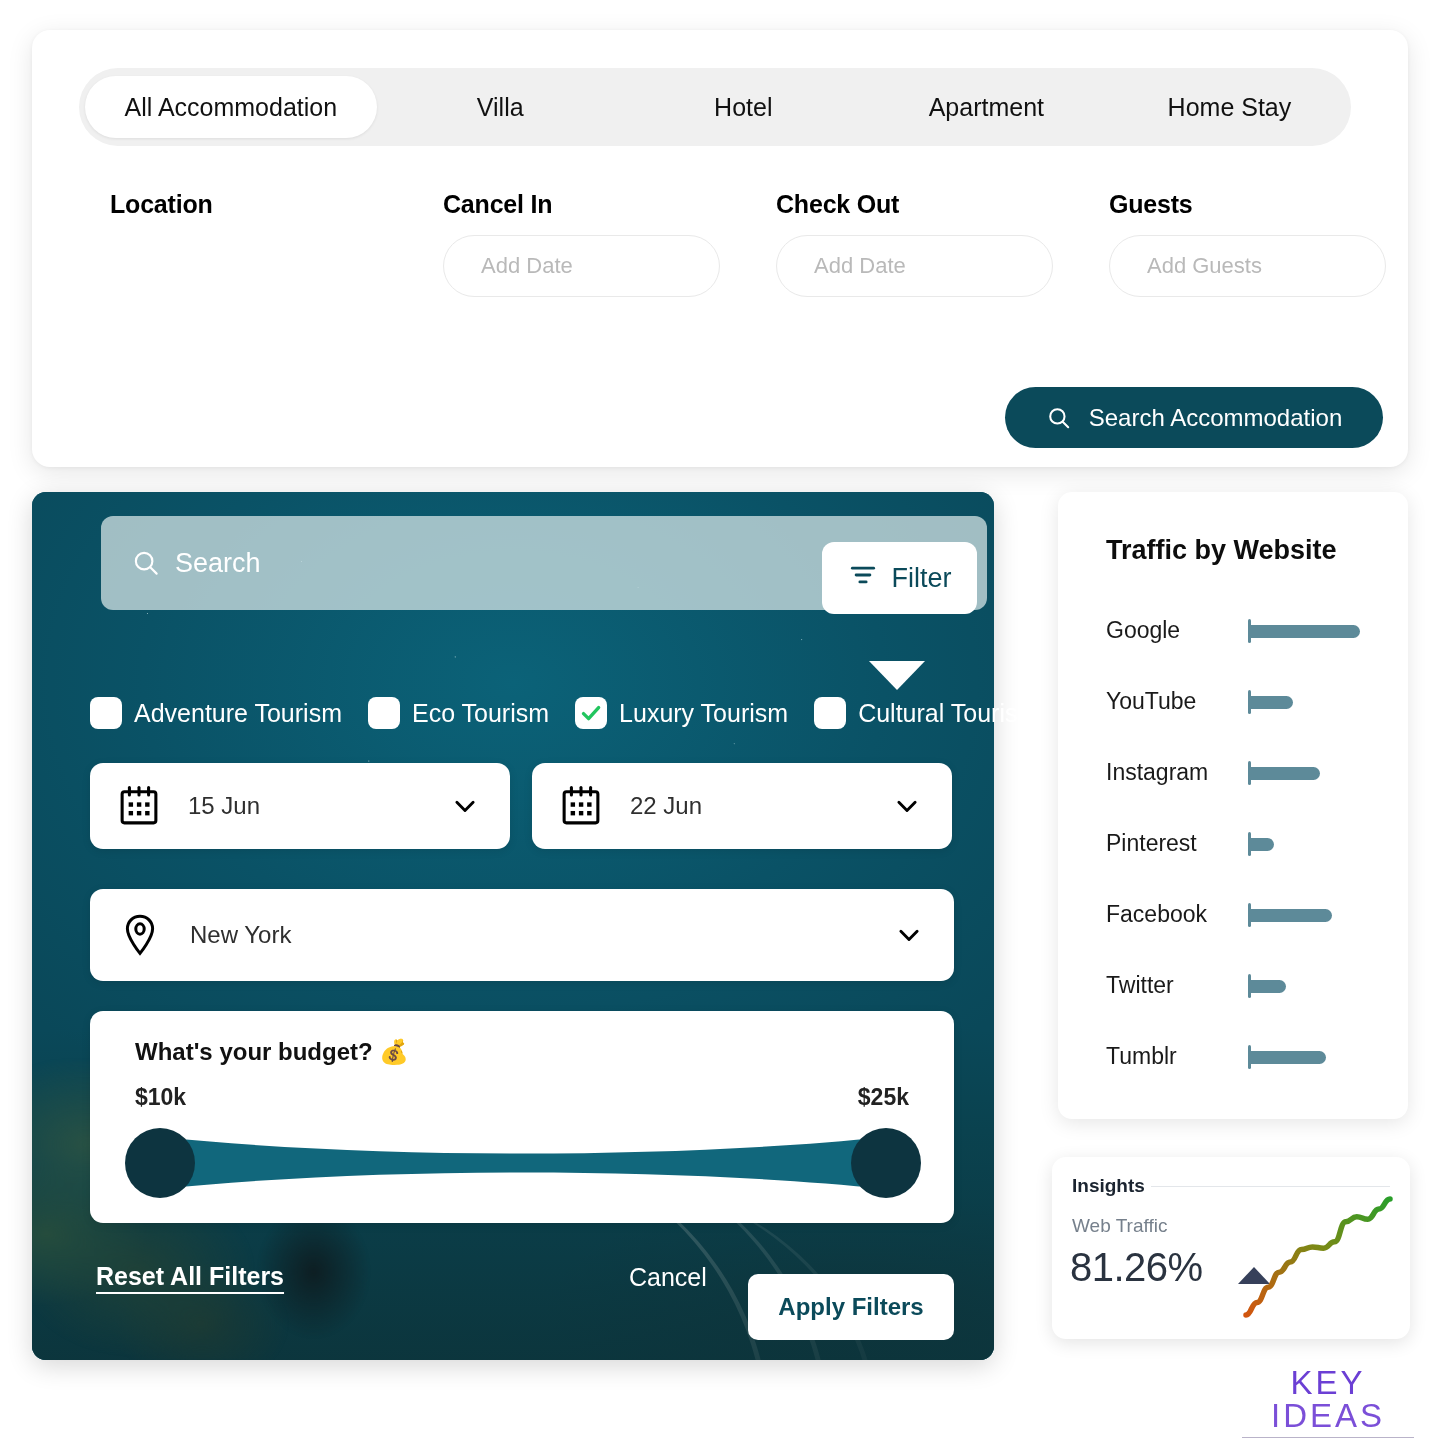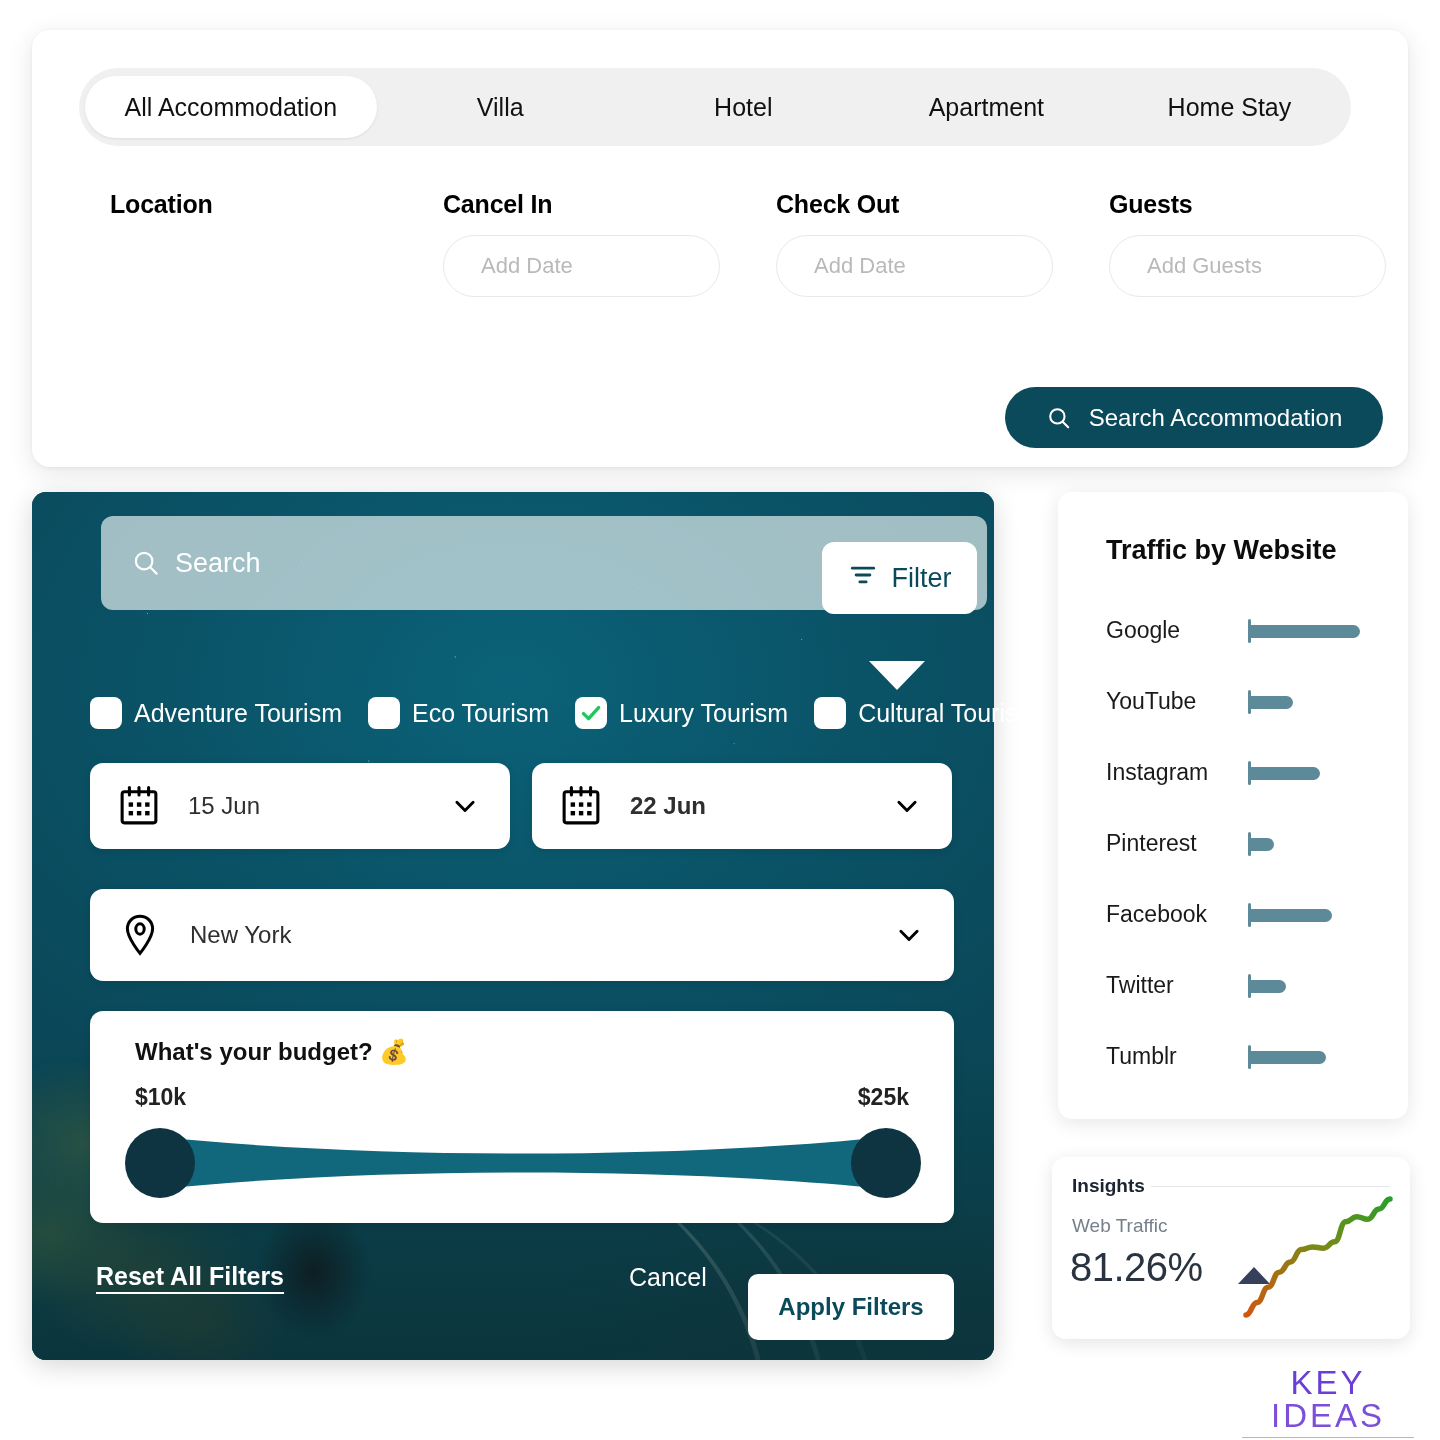--- a/index.html
+++ b/index.html
@@ -189,21 +189,21 @@
 
   
   .white-row {
     position: absolute;
     background: #ffffff;
     border-radius: 13px;
     display: flex; align-items: center;
     box-shadow: 0 2px 8px rgba(0,0,0,0.10);
   }
   .date-a { left: 90px; top: 763px; width: 420px; height: 86px; }
-  .date-b { left: 532px; top: 763px; width: 420px; height: 86px; font-weight: bold; }
+  .date-b { left: 532px; top: 763px; width: 420px; height: 86px; }
   .loc-row { left: 90px; top: 889px; width: 864px; height: 92px; }
   .row-icon { margin-left: 26px; margin-right: 26px; display: flex; align-items: center; flex: 0 0 auto; }
   .row-text { font-size: 24px; color: #2f2f2f; flex: 1 1 auto; }
   .row-chev { margin-right: 30px; display: flex; flex: 0 0 auto; }
 
   
   .budget-card {
     position: absolute; left: 90px; top: 1011px;
     width: 864px; height: 212px;
     background: #ffffff;

